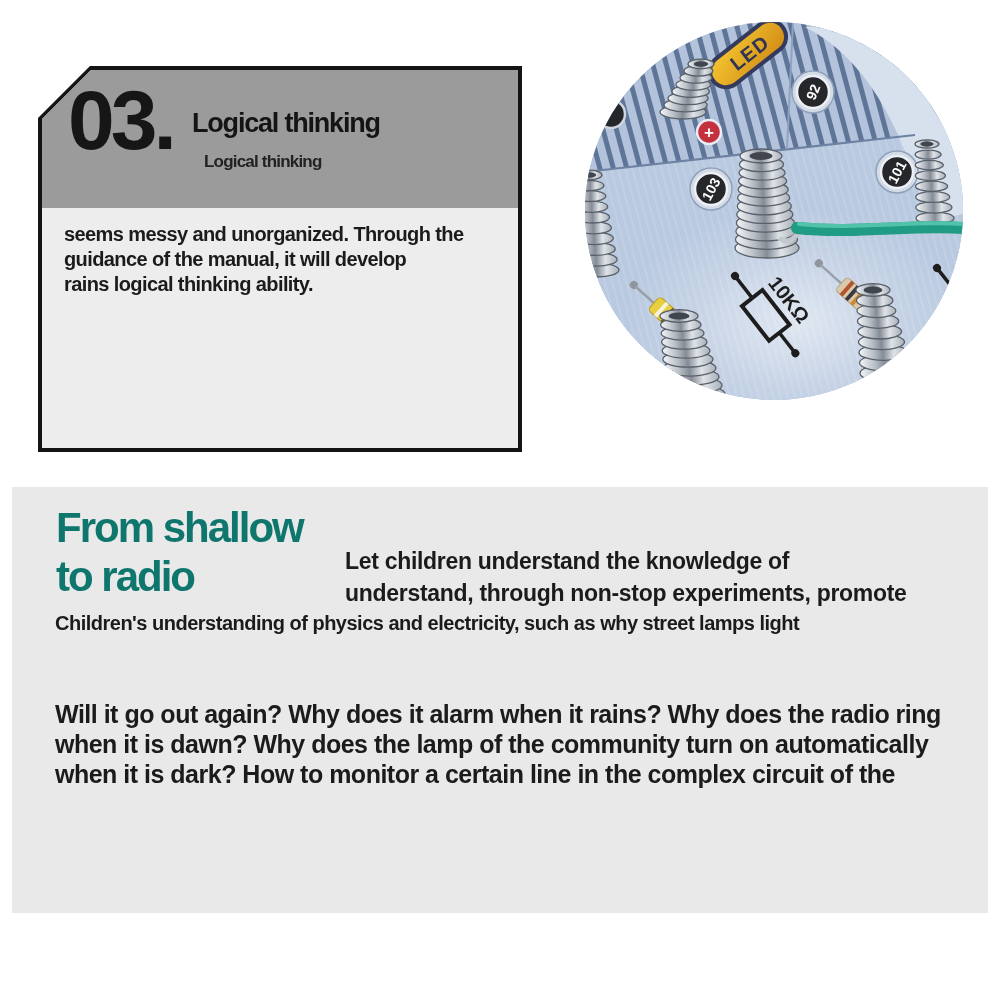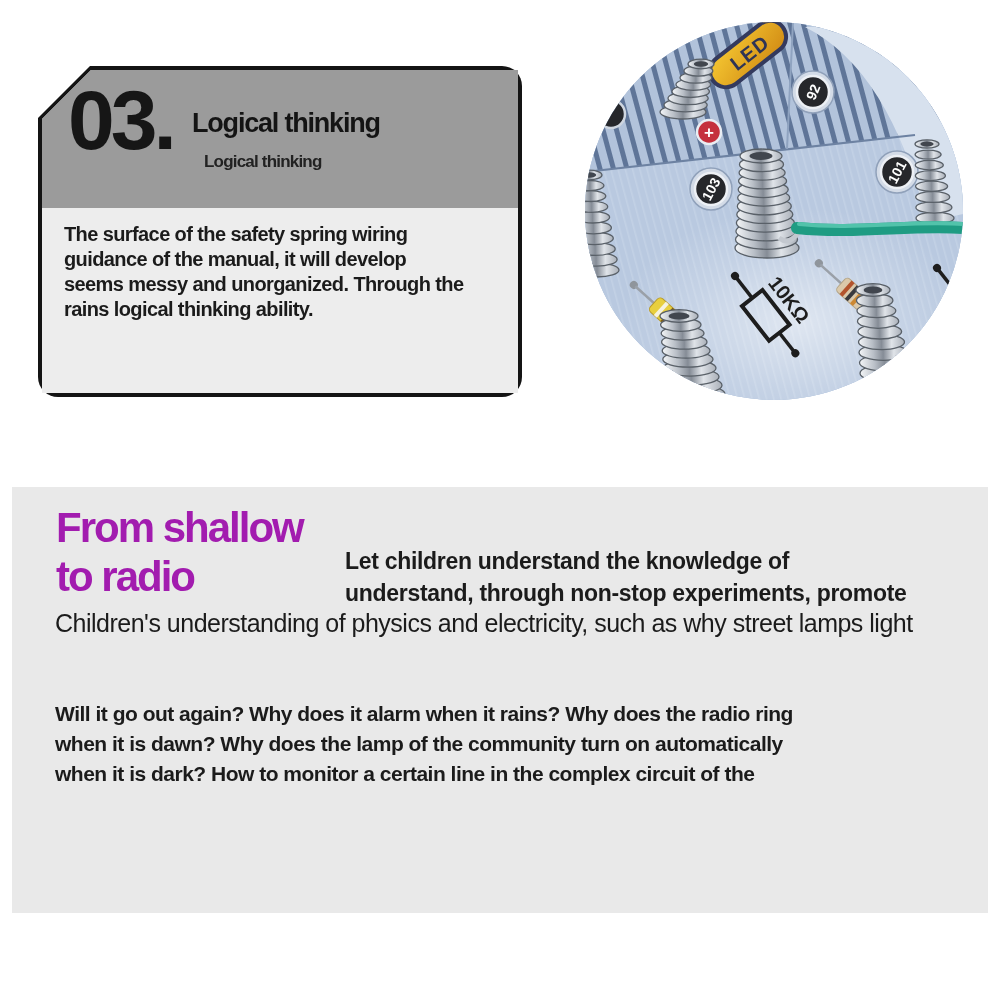--- a/index.html
+++ b/index.html
@@ -5,24 +5,23 @@
   html,body{margin:0;padding:0;}
   body{
     width:1000px;height:1000px;background:#ffffff;
     font-family:"Liberation Sans", sans-serif;color:#1b1b1b;
     -webkit-font-smoothing:antialiased;
   }
   .page{position:relative;width:1000px;height:1000px;overflow:hidden;background:#fff;}
 
   
   .feature-card{
-    position:absolute;left:38px;top:66px;width:484px;height:331px;
+    position:absolute;left:38px;top:66px;width:484px;height:386px;
     background:#141414;
     clip-path:polygon(52px 0, 100% 0, 100% 100%, 0 100%, 0 52px);
-    border-radius:20px;
   }
   .card-inner{
     position:absolute;inset:4px;background:#ededed;
     clip-path:polygon(49px 0, 100% 0, 100% 100%, 0 100%, 0 49px);
   }
   .card-header{position:absolute;left:0;top:0;right:0;height:138px;background:#9b9b9b;}
   .card-number{
     position:absolute;left:26px;top:8px;
     font-size:84px;font-weight:700;letter-spacing:-4px;color:#161616;line-height:1;
   }
@@ -39,46 +38,45 @@
   }
   .photo-circle svg{display:block;width:378px;height:378px;}
   .badge-num{font-family:"Liberation Sans",sans-serif;font-size:14px;font-weight:700;fill:#ffffff;text-anchor:middle;}
   .led-text{font-family:"Liberation Sans",sans-serif;font-size:20px;font-weight:700;fill:#2f3456;text-anchor:middle;letter-spacing:1px;}
   .plus-text{font-family:"Liberation Sans",sans-serif;font-size:17px;font-weight:700;fill:#ffffff;text-anchor:middle;}
   .rvalue{font-family:"Liberation Sans",sans-serif;font-size:20px;font-weight:700;fill:#1d1d1d;text-anchor:middle;}
 
   
   .deep-section{position:absolute;left:12px;top:487px;width:976px;height:426px;background:#e9e9e9;}
   .deep-heading{position:absolute;left:44px;top:16px;margin:0;}
-  .deep-heading .ln{display:block;white-space:nowrap;font-size:42px;font-weight:700;letter-spacing:-2px;line-height:49px;color:#a21caf;}
+  .deep-heading .ln{display:block;white-space:nowrap;font-size:42px;font-weight:700;letter-spacing:-2px;line-height:49px;color:#0f766e;}
   .deep-intro{position:absolute;left:333px;top:58px;margin:0;}
   .deep-intro .ln{display:block;white-space:nowrap;font-size:23px;font-weight:700;letter-spacing:-0.3px;line-height:32px;}
   .deep-p1{position:absolute;left:43px;top:122px;margin:0;}
-  .deep-p1 .ln{display:block;white-space:nowrap;font-size:25px;font-weight:400;letter-spacing:-0.5px;line-height:29px;}
+  .deep-p1 .ln{display:block;white-space:nowrap;font-size:20px;font-weight:700;letter-spacing:-0.5px;line-height:29px;}
   .deep-p2{position:absolute;left:43px;top:212px;margin:0;}
-  .deep-p2 .ln{display:block;white-space:nowrap;font-size:21px;font-weight:700;letter-spacing:-0.5px;line-height:30px;}
+  .deep-p2 .ln{display:block;white-space:nowrap;font-size:25px;font-weight:700;letter-spacing:-0.5px;line-height:30px;}
 </style>
 </head>
 <body>
 
 <div class="page">
 
   <section class="feature-card">
     <div class="card-inner">
       <header class="card-header">
         <div class="card-number">03.</div>
         <div class="card-titles">
           <div class="card-title">Logical thinking</div>
           <div class="card-subtitle">Logical thinking</div>
         </div>
       </header>
       <p class="card-body">
-        <span class="ln">The surface of the safety spring wiring</span>
+        <span class="ln">seems messy and unorganized. Through the</span>
         <span class="ln">guidance of the manual, it will develop</span>
-        <span class="ln">seems messy and unorganized. Through the</span>
         <span class="ln">rains logical thinking ability.</span>
       </p>
     </div>
   </section>
 
   <div class="photo-circle">
     <svg viewBox="0 0 378 378">
       <defs>
         <linearGradient id="coilGrad" x1="0" y1="0" x2="1" y2="0">
           <stop offset="0" stop-color="#f4f6f8"></stop>

